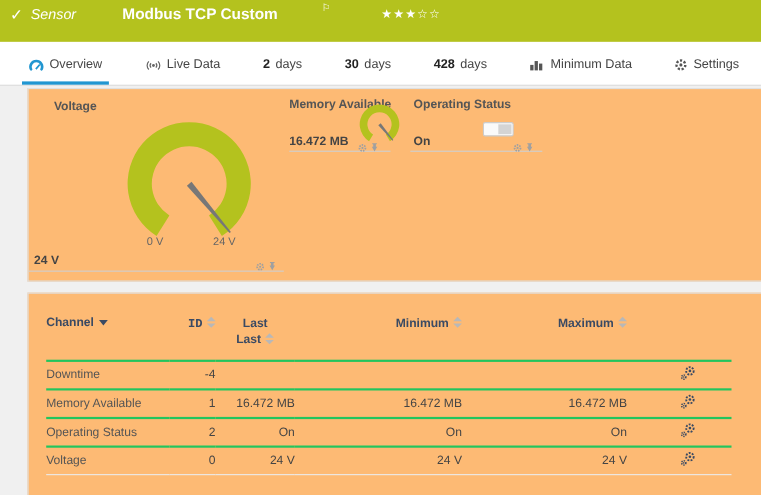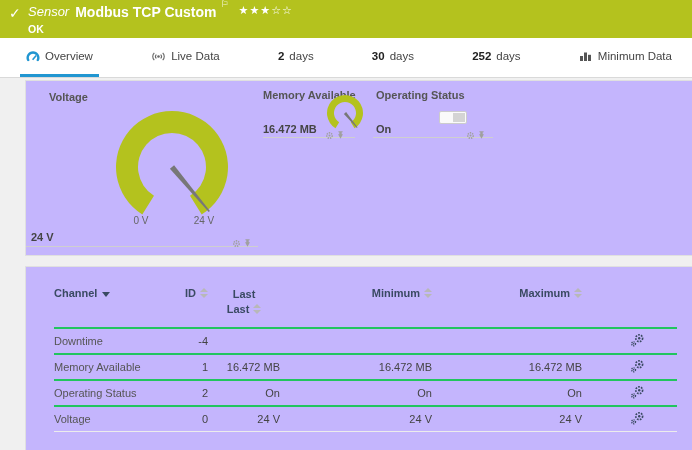--- a/index.html
+++ b/index.html
@@ -3,42 +3,42 @@
 <meta charset="utf-8">
 <style>
   * { margin:0; padding:0; box-sizing:border-box; }
   html,body { width:692px; height:450px; overflow:hidden; background:#f0f0f0;
               font-family:"Liberation Sans","DejaVu Sans",sans-serif; }
 
   
   .topbar { position:relative; height:38px; background:#b4c21e; color:#fff; }
   .topbar .check { position:absolute; left:9px; top:5px; font-size:14px; font-weight:bold; }
   .topbar .text { position:absolute; left:28px; top:4px; }
-  .title-line { display:flex; align-items:flex-start; white-space:nowrap; }
+  .title-line { display:flex; align-items:center; white-space:nowrap;gap:36px; }
   .kind { font-style:italic; font-size:13px; margin-right:6px; }
   .sensor-title { font-weight:bold; font-size:14px; }
   .flag { font-size:9px; margin-left:4px; position:relative; top:-5px; }
   .stars { font-size:11px; margin-left:10px; letter-spacing:1px; }
   .status-ok { font-size:10.5px; font-weight:bold; margin-top:3px; }
 
   
   .tabbar { height:40px; background:#fff; border-bottom:1px solid #d9d9d9;
             display:flex; align-items:stretch; padding:0 14px 0 20px;
             justify-content:space-between; }
-  .tab { display:flex; align-items:center; gap:5px; font-size:11.5px; color:#444;
-         border-bottom:3px solid transparent; padding:4px 6px; cursor:pointer; white-space:nowrap; }
+  .tab { display:flex; align-items:flex-end; gap:5px; font-size:11.5px; color:#444;
+         border-bottom:3px solid transparent; padding:9px 6px; cursor:pointer; white-space:nowrap; }
   .tab .num { font-weight:bold; color:#222; }
   .tab.active { border-bottom-color:#2196d1; }
   .tab svg { display:block; }
 
   
   .content { padding:2px 0 0 25px; }
-  .panel { background:#c4b5fd; border:1px solid #e0e0e0; border-right:none; }
+  .panel { background:#fdba74; border:1px solid #e0e0e0; border-right:none; }
   .gauges-panel { position:relative; height:176px; }
-  .table-panel { margin-top:10px; height:185px; padding:12px 0 0 28px; }
+  .table-panel { margin-top:10px; height:185px; padding:12px 0 0 16px; }
 
   .block-title { font-size:11px; font-weight:bold; color:#555; }
   .gauge-value { font-size:11px; font-weight:bold; color:#444; }
   .hline { position:absolute; height:1px; background:#cfcfcf; }
   .mini-icons { position:absolute; display:flex; gap:3px; align-items:center; }
 
   
   .voltage-block { position:absolute; left:0; top:0; width:233px; height:176px; }
   .voltage-block .block-title { position:absolute; left:23px; top:10px; }
   .voltage-gauge { position:absolute; left:84px; top:26px; }
@@ -65,21 +65,21 @@
   .toggle .knob { position:absolute; right:1px; top:1px; width:12px; height:9px; background:#d4d4d4; }
   .operating-block .gauge-value { position:absolute; left:3px; top:38px; }
   .operating-block .hline { left:0; top:52px; width:120px; }
   .operating-block .mini-icons { left:93px; top:41px; }
 
   
   table { border-collapse:collapse; font-size:11px; color:#444; }
   th { font-size:11px; color:#3a4a63; font-weight:bold; text-align:right;
        vertical-align:top; padding:8px 0 10px 0; cursor:pointer; }
   th.col-channel { text-align:left; width:112px; }
-  th.col-id { width:42px; }
+  th.col-id { width:42px;font-family:Liberation Mono, monospace; }
   th.col-last { width:72px; text-align:center; }
   th.col-min { width:152px; }
   th.col-max { width:150px;margin-top:12px; }
   th.col-gear { width:95px; cursor:default; }
   td { padding:0; height:26px; text-align:right; }
   td.cell-channel { text-align:left; color:#555; }
   td.cell-gear { padding-left:48px; text-align:left; }
   tbody tr { border-top:2px solid #22c55e; }
   tbody tr:last-child { border-bottom:1px solid #ececec; }
 
@@ -98,21 +98,20 @@
 
 <div class="topbar">
   <span class="check">✓</span>
   <div class="text">
     <div class="title-line">
       <span class="kind">Sensor</span>
       <span class="sensor-title">Modbus TCP Custom</span>
       <span class="flag">⚐</span>
       <span class="stars"><span>★★★</span><span>☆☆</span></span>
     </div>
-    <div class="status-ok">OK</div>
   </div>
 </div>
 
 <div class="tabbar">
   <div class="tab active">
     <span>
       <svg width="14" height="12" viewBox="0 0 14 12">
           <path d="M2.2 10 A5.3 5.3 0 1 1 11.8 10" fill="none" stroke="#2196d1" stroke-width="2.4" stroke-linecap="round"></path>
           <line x1="6.6" y1="9.8" x2="10.2" y2="5.6" stroke="#2196d1" stroke-width="1.6"></line>
         </svg>
@@ -133,32 +132,41 @@
   </div>
   <div class="tab">
     <span class="num">2</span>
     <span>days</span>
   </div>
   <div class="tab">
     <span class="num">30</span>
     <span>days</span>
   </div>
   <div class="tab">
-    <span class="num">252</span>
+    <span class="num">428</span>
     <span>days</span>
   </div>
   <div class="tab">
     <span>
       <svg width="14" height="12" viewBox="0 0 14 12">
           <rect x="1" y="6" width="3" height="5" fill="#555"></rect>
           <rect x="5" y="2.5" width="3" height="8.5" fill="#555"></rect>
           <rect x="9" y="4.8" width="3" height="6.2" fill="#555"></rect>
         </svg>
     </span>
     <span>Minimum Data</span>
+  </div>
+  <div class="tab">
+    <span>
+      <svg width="12" height="12" viewBox="0 0 12 12">
+          <circle cx="6" cy="6" r="4" fill="none" stroke="#555" stroke-width="2.2" stroke-dasharray="2 1.5"></circle>
+          <circle cx="6" cy="6" r="1.4" fill="#555"></circle>
+        </svg>
+    </span>
+    <span>Settings</span>
   </div>
 </div>
 
 <div class="content">
 
   <div class="panel gauges-panel">
 
     <div class="voltage-block">
       <div class="block-title">Voltage</div>
       <svg class="voltage-gauge" width="124" height="122" viewBox="-62 -60 124 122">

